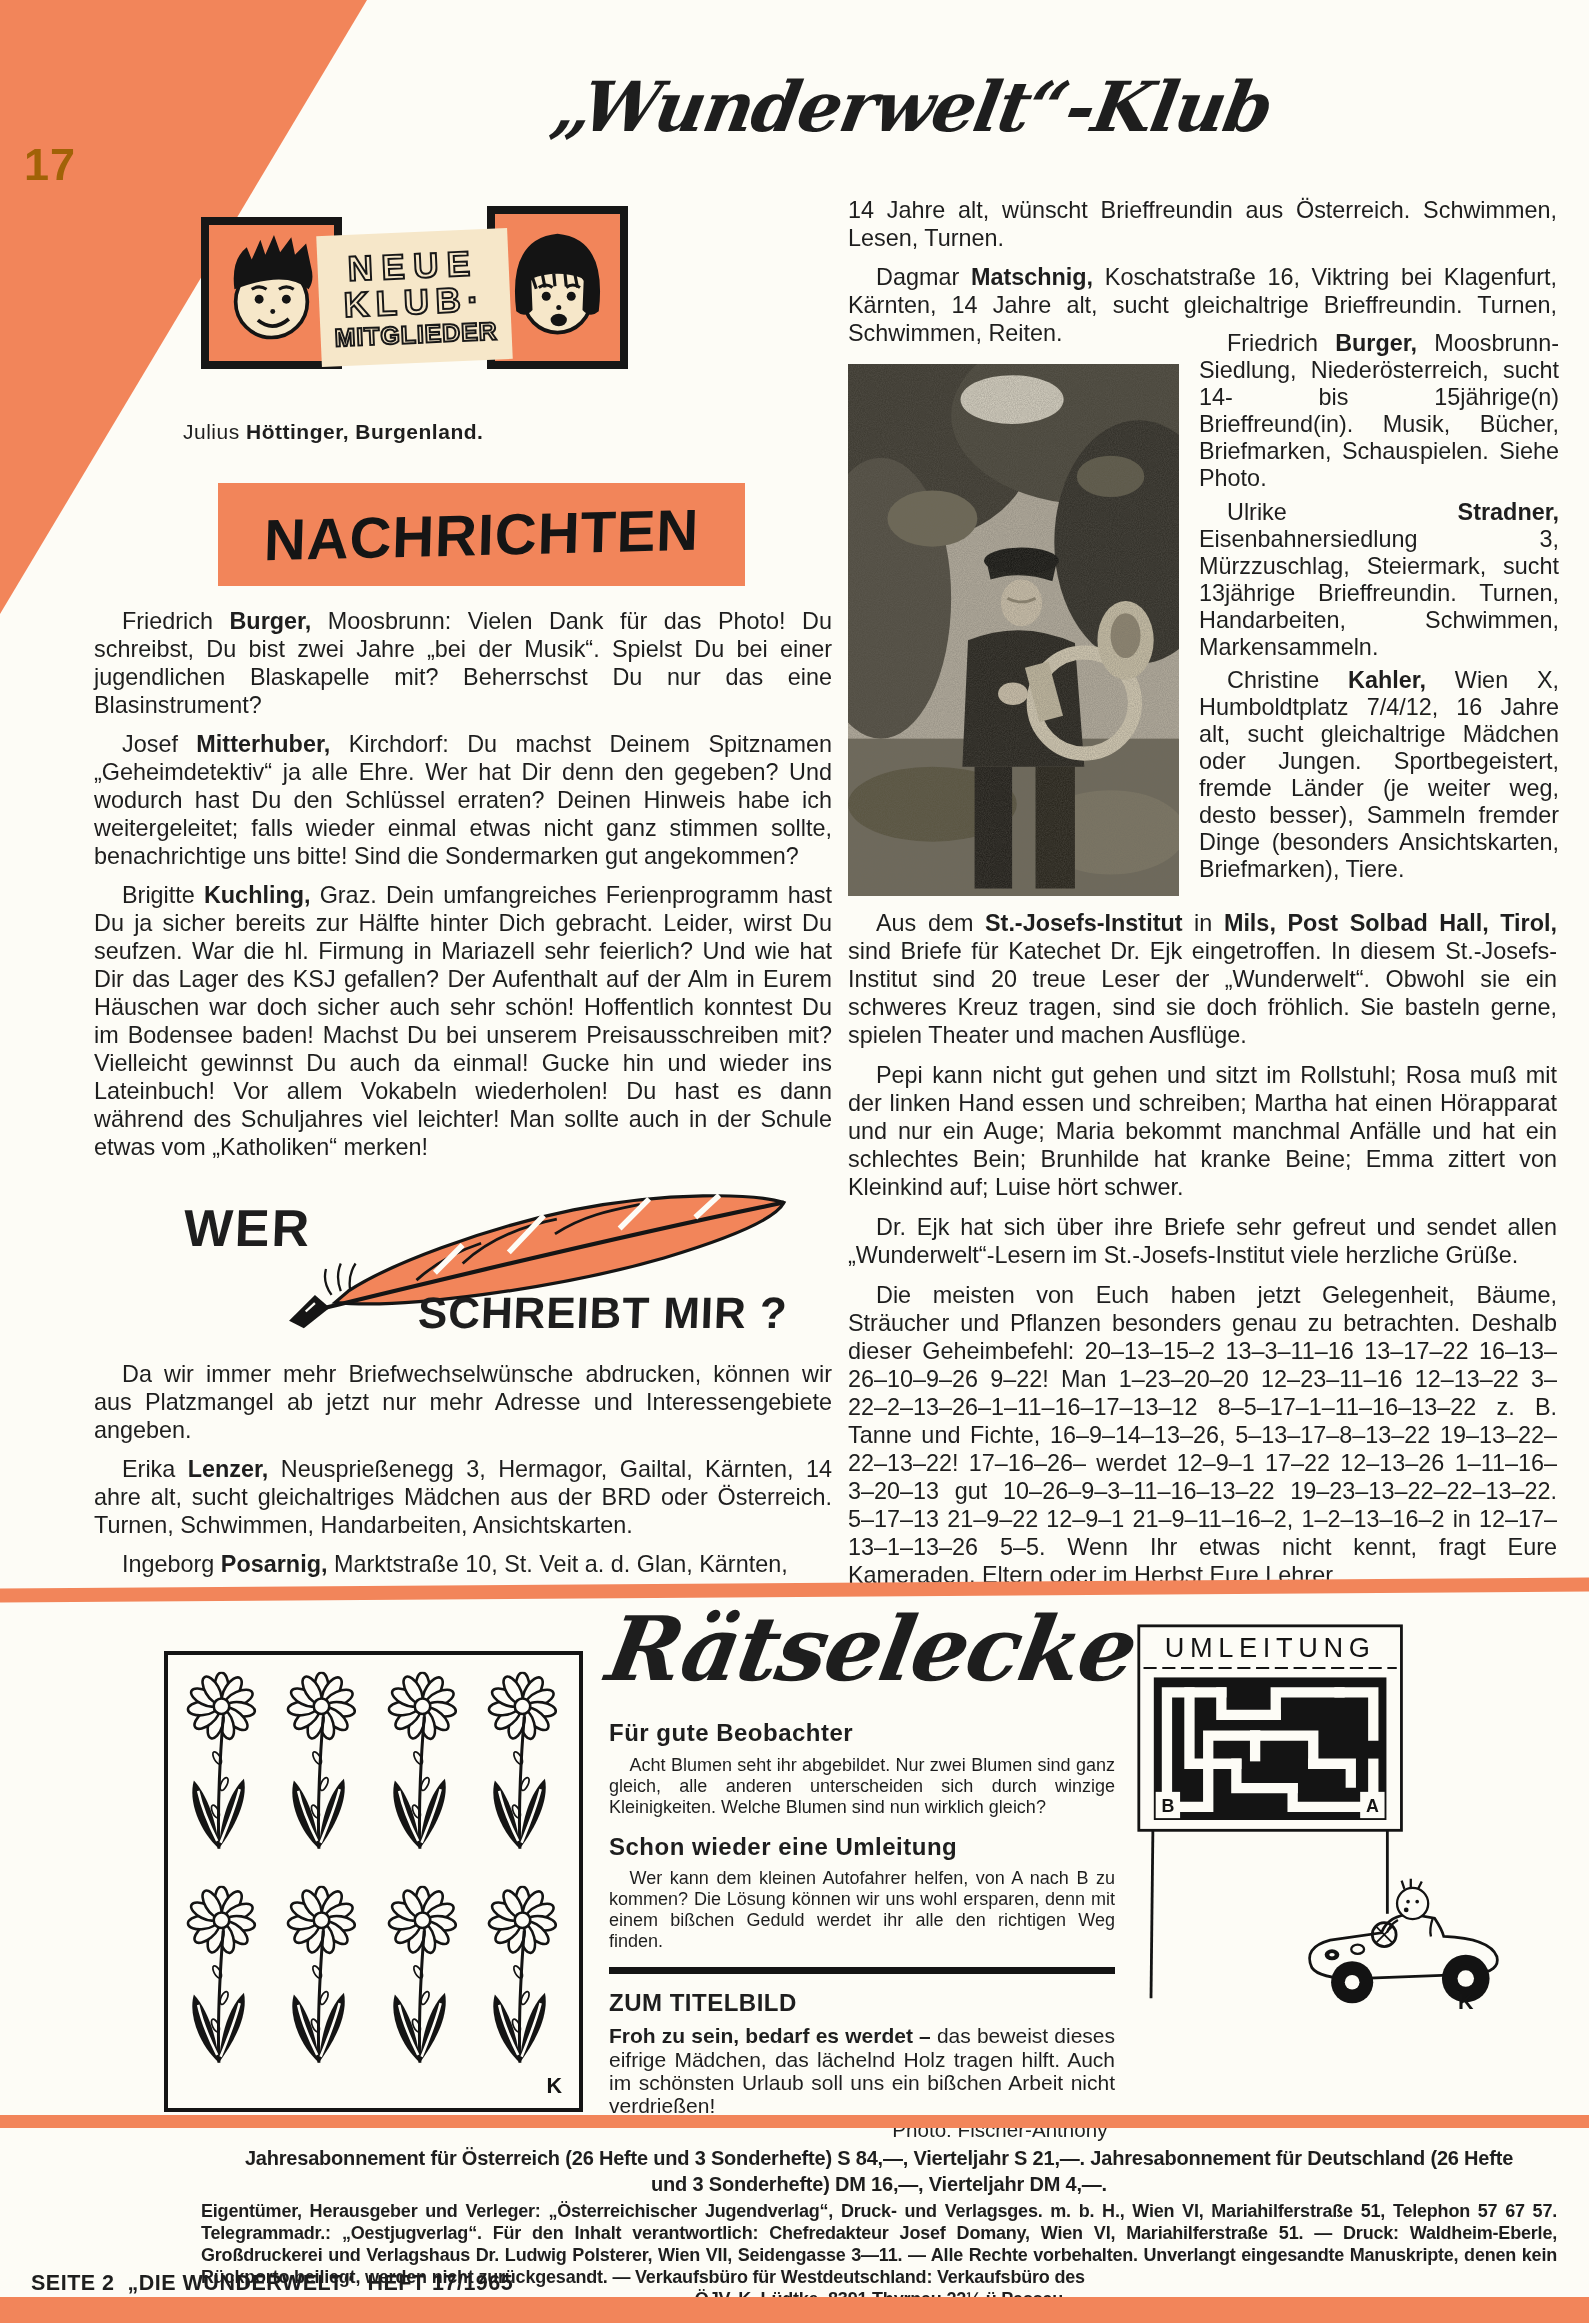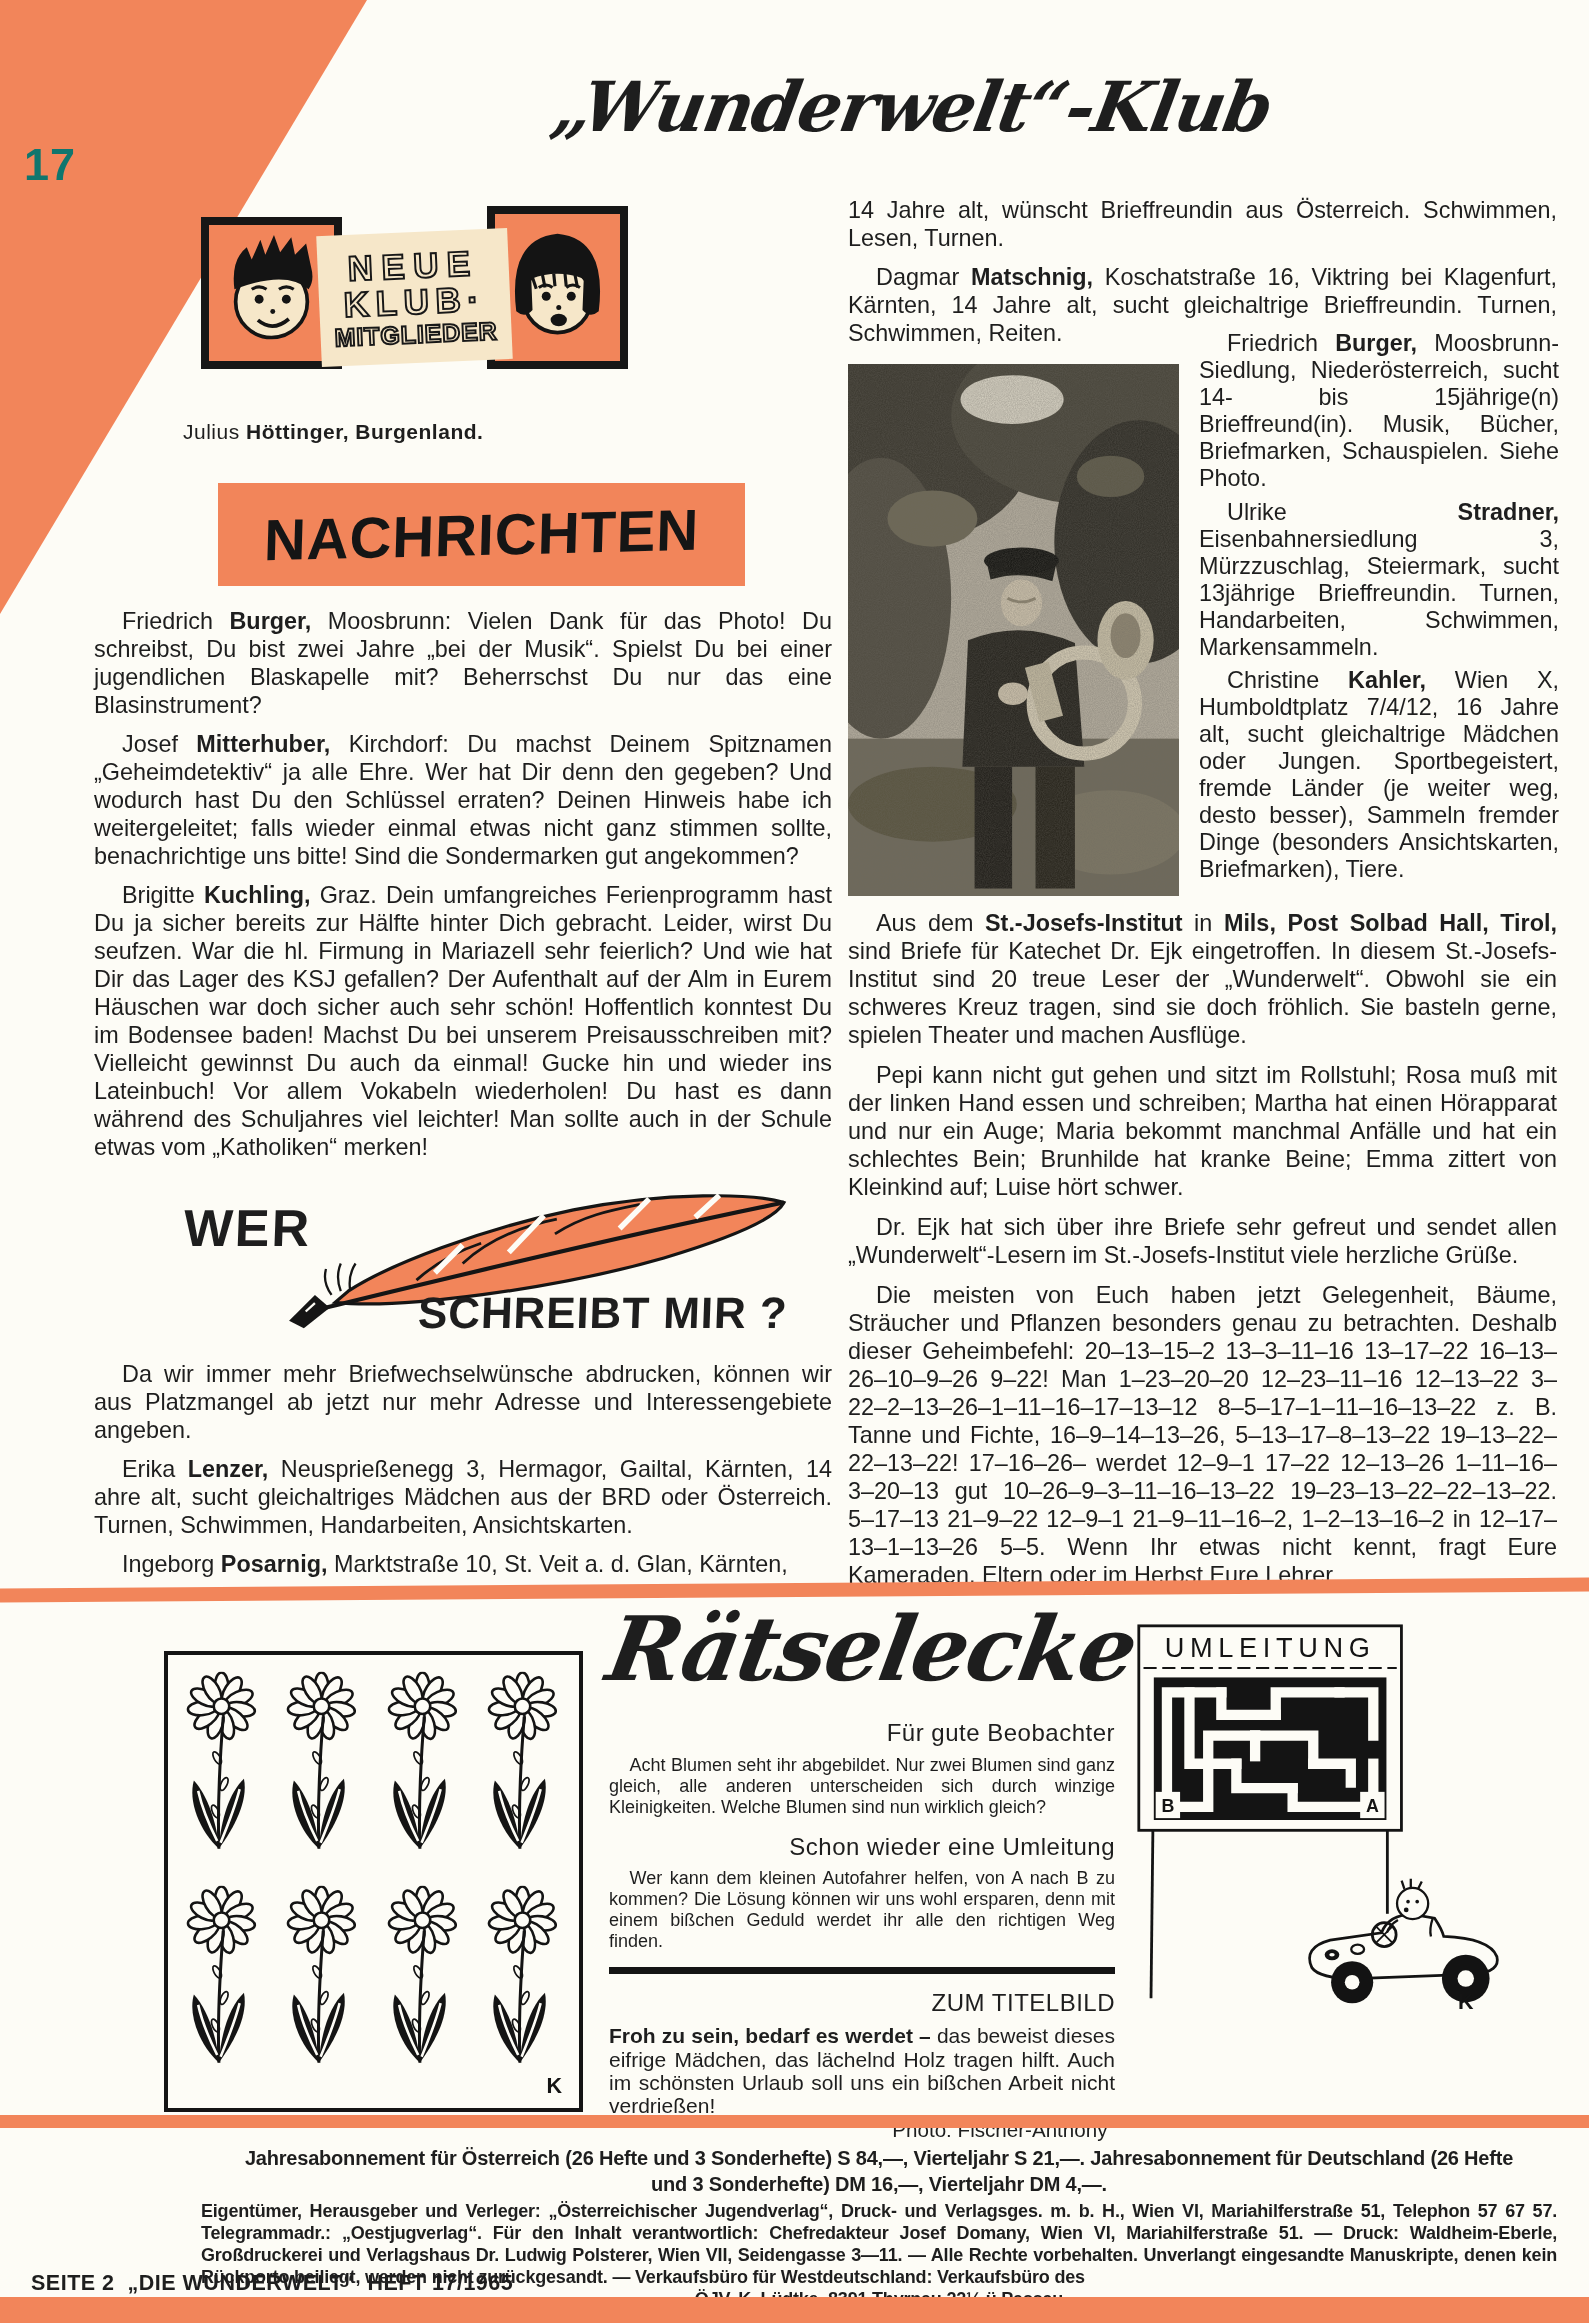--- a/index.html
+++ b/index.html
@@ -12,21 +12,21 @@
   html,body{margin:0;padding:0}
   body{
     width:1589px;height:2324px;position:relative;overflow:hidden;
     background:var(--paper);color:var(--ink);
     font-family:"Liberation Sans",sans-serif;
   }
   .abs{position:absolute}
 
   
   .corner{top:0;left:0;width:0;height:0;border-top:614px solid var(--accent);border-right:367px solid transparent}
-  .page-num{top:139px;left:24px;font-size:45px;font-weight:900;color:#0f766e;letter-spacing:0.9px}
+  .page-num{top:139px;left:24px;font-size:45px;font-weight:900;color:#a16207;letter-spacing:0.9px}
 
   
   .script{font-family:"DejaVu Serif",serif;font-style:italic;font-weight:bold;transform:skewX(-10deg)}
   .masthead{top:66px;left:553px;width:543px;text-align:center;font-size:69px;letter-spacing:-1.9px;white-space:nowrap}
 
   
   .club-sign{top:206px;left:201px;width:426px;height:173px}
   .frame{position:absolute;background:var(--accent);border:8.4px solid #161616}
   .frame svg{display:block;width:100%;height:100%}
   .frame-boy{left:0;top:11.2px;width:141px;height:152px}
@@ -78,21 +78,21 @@
   .flower-box{top:1651px;left:164px;width:419px;height:461px;border:4.7px solid #141414;background:var(--paper);
     display:flex;flex-wrap:wrap;align-content:flex-start;padding:9.4px 5.6px 0 5.6px;column-gap:5.6px}
   .daisy{width:95px;height:214px}
   .daisy svg{width:100%;height:100%;display:block}
   .artist-k{font-size:21.5px;font-weight:800;color:#141414}
   .k-flowers{right:17px;bottom:9.4px;position:absolute}
   .k-car{top:1990px;left:1458px}
 
   .riddle-col{top:1604px;left:609px;width:506px}
   .riddle-title{text-align:center;font-size:89px;letter-spacing:-1.9px;margin:0 0 26px 0;line-height:1}
-  .riddle-h{font-size:24px;font-weight:400;text-align:right;margin:15px 0 7.5px 0;letter-spacing:0.5px}
+  .riddle-h{font-size:24px;font-weight:700;text-align:left;margin:15px 0 7.5px 0;letter-spacing:0.5px}
   .riddle-p{font-size:18px;line-height:21px;text-align:justify;margin:0;hyphens:auto}
   .riddle-p.ind2{text-indent:20.6px}
   .black-rule{height:6.6px;background:#141414;margin:15px 0 9.4px 0}
   .cover-p{font-size:21px;line-height:23.4px;text-align:justify;margin:5.6px 0 0 0}
   .photo-credit{font-size:20.6px;text-align:right;margin-top:0;padding-right:7.5px}
 
   .maze-wrap{top:1623px;left:1136px;width:272px;height:394px}
   .maze-wrap svg{display:block;width:100%;height:100%}
   .car-wrap{top:1876px;left:1293px;width:220px;height:142px}
   .car-wrap svg{display:block;width:100%;height:100%}

